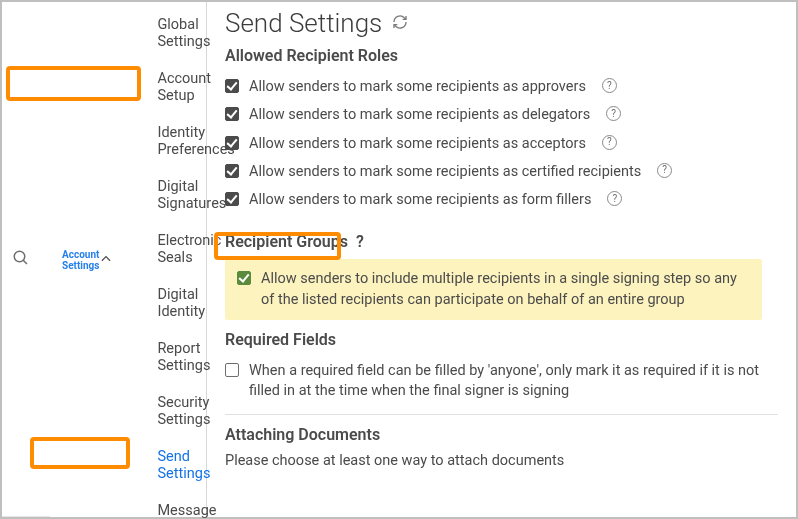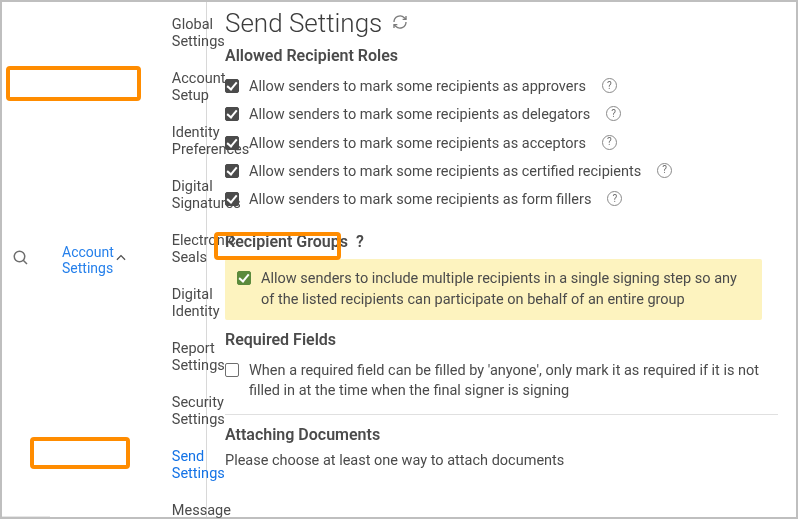--- a/index.html
+++ b/index.html
@@ -29,23 +29,24 @@
     border-bottom: 1px solid #e6e6e6;
   }
   .search-icon svg { width: 18px; height: 18px; stroke: #6e6e6e; fill: none; stroke-width: 2; }
   .search-input {
     border: none; outline: none; font-size: 15px; color: #6e6e6e; width: 100%;
     background: transparent;
   }
   .nav-header {
     display: flex; align-items: center; justify-content: flex-start;
     padding: 10px 12px 10px 12px;
-    font-size: 14px;
+    font-size: 10px;
     color: #2680eb;
     cursor: pointer;
+    font-weight: bold;
   }
   .nav-header .chev svg { width: 14px; height: 14px; stroke: #505050; fill: none; stroke-width: 2.2; }
   .nav-items { display: flex; flex-direction: column; padding: 4px 0 0 0; }
   .nav-item {
     padding: 10px 10px 10px 32px;
     font-size: 14.5px;
     color: #4b4b4b;
     cursor: pointer;
   }
   .nav-item.selected { color: #1473e6; }

